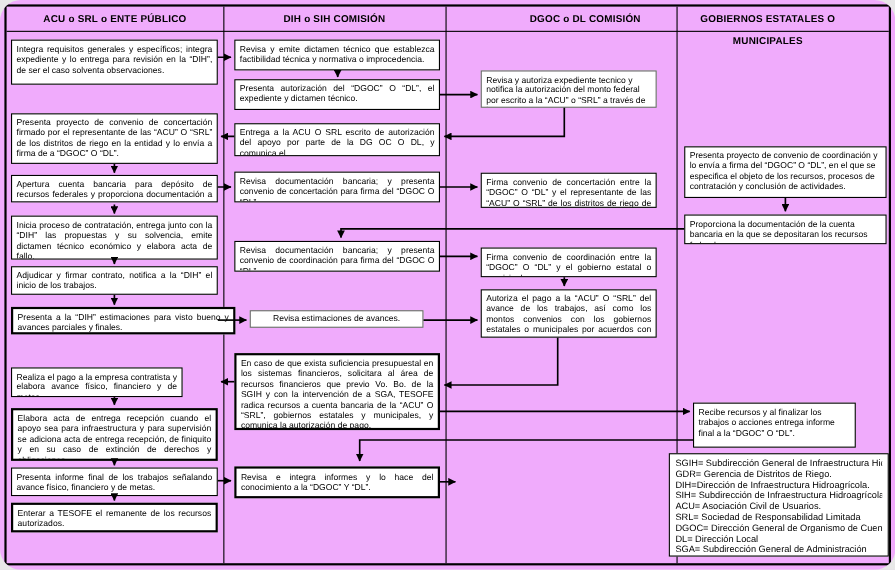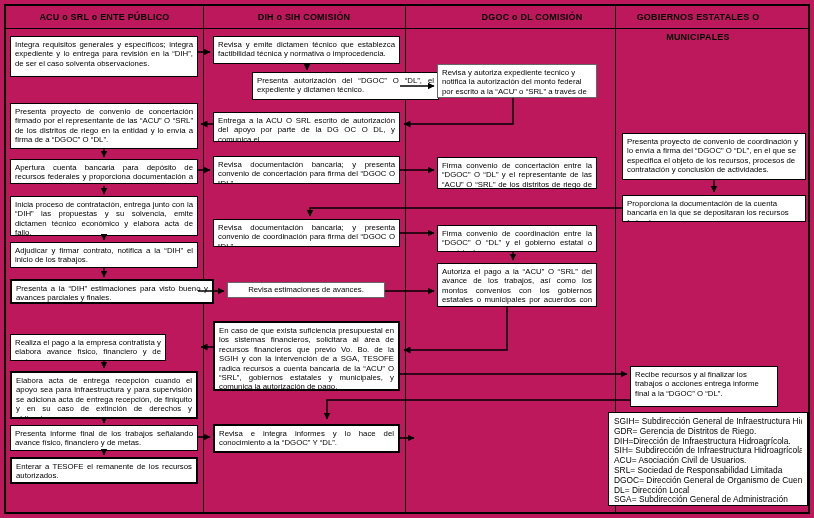--- a/index.html
+++ b/index.html
@@ -1,17 +1,17 @@
 <!DOCTYPE html>
 <html><head>
 <meta charset="utf-8">
 <style>
   html,body{margin:0;padding:0;background:#e8e8e8;}
-  .page{position:relative;width:814px;height:518px;background:#be185d;overflow:hidden;
-        font-family:"Liberation Sans","DejaVu Sans",sans-serif;color:#000;}
+  .page{position:relative;width:814px;height:518px;background:#f0abfc;overflow:hidden;
+        font-family:"Liberation Sans","DejaVu Sans",sans-serif;color:#000;border-radius:19px;}
   .frame{position:absolute;left:4px;top:4px;width:802px;height:506px;border:2px solid #000;}
   .vline{position:absolute;top:6px;height:506px;width:1px;background:#000;}
   .hline{position:absolute;left:6px;width:802px;height:1px;background:#000;}
   .colhead{position:absolute;top:7px;height:20px;line-height:20px;text-align:center;
            font-weight:bold;font-size:9px;letter-spacing:.2px;}
   .fbox{position:absolute;border:1px solid #000;background:#fff;box-sizing:border-box;
         padding:3px 4px;font-size:7.8px;line-height:9.4px;text-align:justify;overflow:hidden;}
   .fbox.thick{border-width:2px;}
   .fbox.gray{border-color:#666;}
   .fbox.center{text-align:center;padding:2px 3px;}
@@ -42,21 +42,21 @@
   <div class="fbox" style="left:10px;top:159px;width:188px;height:25px;">Apertura cuenta bancaria para depósito de recursos federales y proporciona documentación a la “DIH”.</div>
   <div class="fbox" style="left:10px;top:196px;width:188px;height:40px;">Inicia proceso de contratación, entrega junto con la “DIH” las propuestas y su solvencia, emite dictamen técnico económico y elabora acta de fallo.</div>
   <div class="fbox" style="left:10px;top:242px;width:188px;height:26px;">Adjudicar y firmar contrato, notifica a la “DIH” el inicio de los trabajos.</div>
   <div class="fbox thick" style="left:10px;top:279px;width:204px;height:25px;">Presenta a la “DIH” estimaciones para visto bueno y avances parciales y finales.</div>
   <div class="fbox" style="left:10px;top:334px;width:156px;height:27px;">Realiza el pago a la empresa contratista y elabora avance físico, financiero y de metas.</div>
   <div class="fbox thick" style="left:10px;top:371px;width:188px;height:48px;">Elabora acta de entrega recepción cuando el apoyo sea para infraestructura y para supervisión se adiciona acta de entrega recepción, de finiquito y en su caso de extinción de derechos y obligaciones.</div>
   <div class="fbox" style="left:10px;top:425px;width:188px;height:26px;">Presenta informe final de los trabajos señalando avance físico, financiero y de metas.</div>
   <div class="fbox thick" style="left:10px;top:457px;width:188px;height:27px;">Enterar a TESOFE el remanente de los recursos autorizados.</div>
 
   <div class="fbox" style="left:213px;top:36px;width:187px;height:28px;">Revisa y emite dictamen técnico que establezca factibilidad técnica y normativa o improcedencia.</div>
-  <div class="fbox" style="left:213px;top:72px;width:187px;height:28px;margin-left:39px;">Presenta autorización del “DGOC” O “DL”, el expediente y dictamen técnico.</div>
+  <div class="fbox" style="left:213px;top:72px;width:187px;height:28px;">Presenta autorización del “DGOC” O “DL”, el expediente y dictamen técnico.</div>
   <div class="fbox" style="left:213px;top:112px;width:187px;height:30px;">Entrega a la ACU O SRL escrito de autorización del apoyo por parte de la DG OC O DL, y comunica el</div>
   <div class="fbox" style="left:213px;top:156px;width:187px;height:28px;">Revisa documentación bancaria; y presenta convenio de concertación para firma del “DGOC O “DL”.</div>
   <div class="fbox" style="left:213px;top:219px;width:187px;height:28px;">Revisa documentación bancaria; y presenta convenio de coordinación para firma del “DGOC O “DL”.</div>
   <div class="fbox gray center" style="left:227px;top:282px;width:158px;height:16px;">Revisa estimaciones de avances.</div>
   <div class="fbox thick" style="left:213px;top:321px;width:187px;height:70px;">En caso de que exista suficiencia presupuestal en los sistemas financieros, solicitara al área de recursos financieros que previo Vo. Bo. de la SGIH y con la intervención de a SGA, TESOFE radica recursos a cuenta bancaria de la “ACU” O “SRL”, gobiernos estatales y municipales, y comunica la autorización de pago.</div>
   <div class="fbox thick" style="left:213px;top:424px;width:187px;height:29px;">Revisa e integra informes y lo hace del conocimiento a la “DGOC” Y “DL”.</div>
 
   <div class="fbox gray left" style="left:437px;top:64px;width:160px;height:34px;">Revisa y autoriza expediente tecnico y notifica la autorización del monto federal por escrito a la “ACU” o “SRL” a través de la “DIH”</div>
   <div class="fbox" style="left:437px;top:157px;width:160px;height:32px;">Firma convenio de concertación entre la “DGOC” O “DL” y el representante de las “ACU” O “SRL” de los distritos de riego de la entidad.</div>
   <div class="fbox" style="left:437px;top:225px;width:160px;height:27px;">Firma convenio de coordinación entre la “DGOC” O “DL” y el gobierno estatal o municipal.</div>

